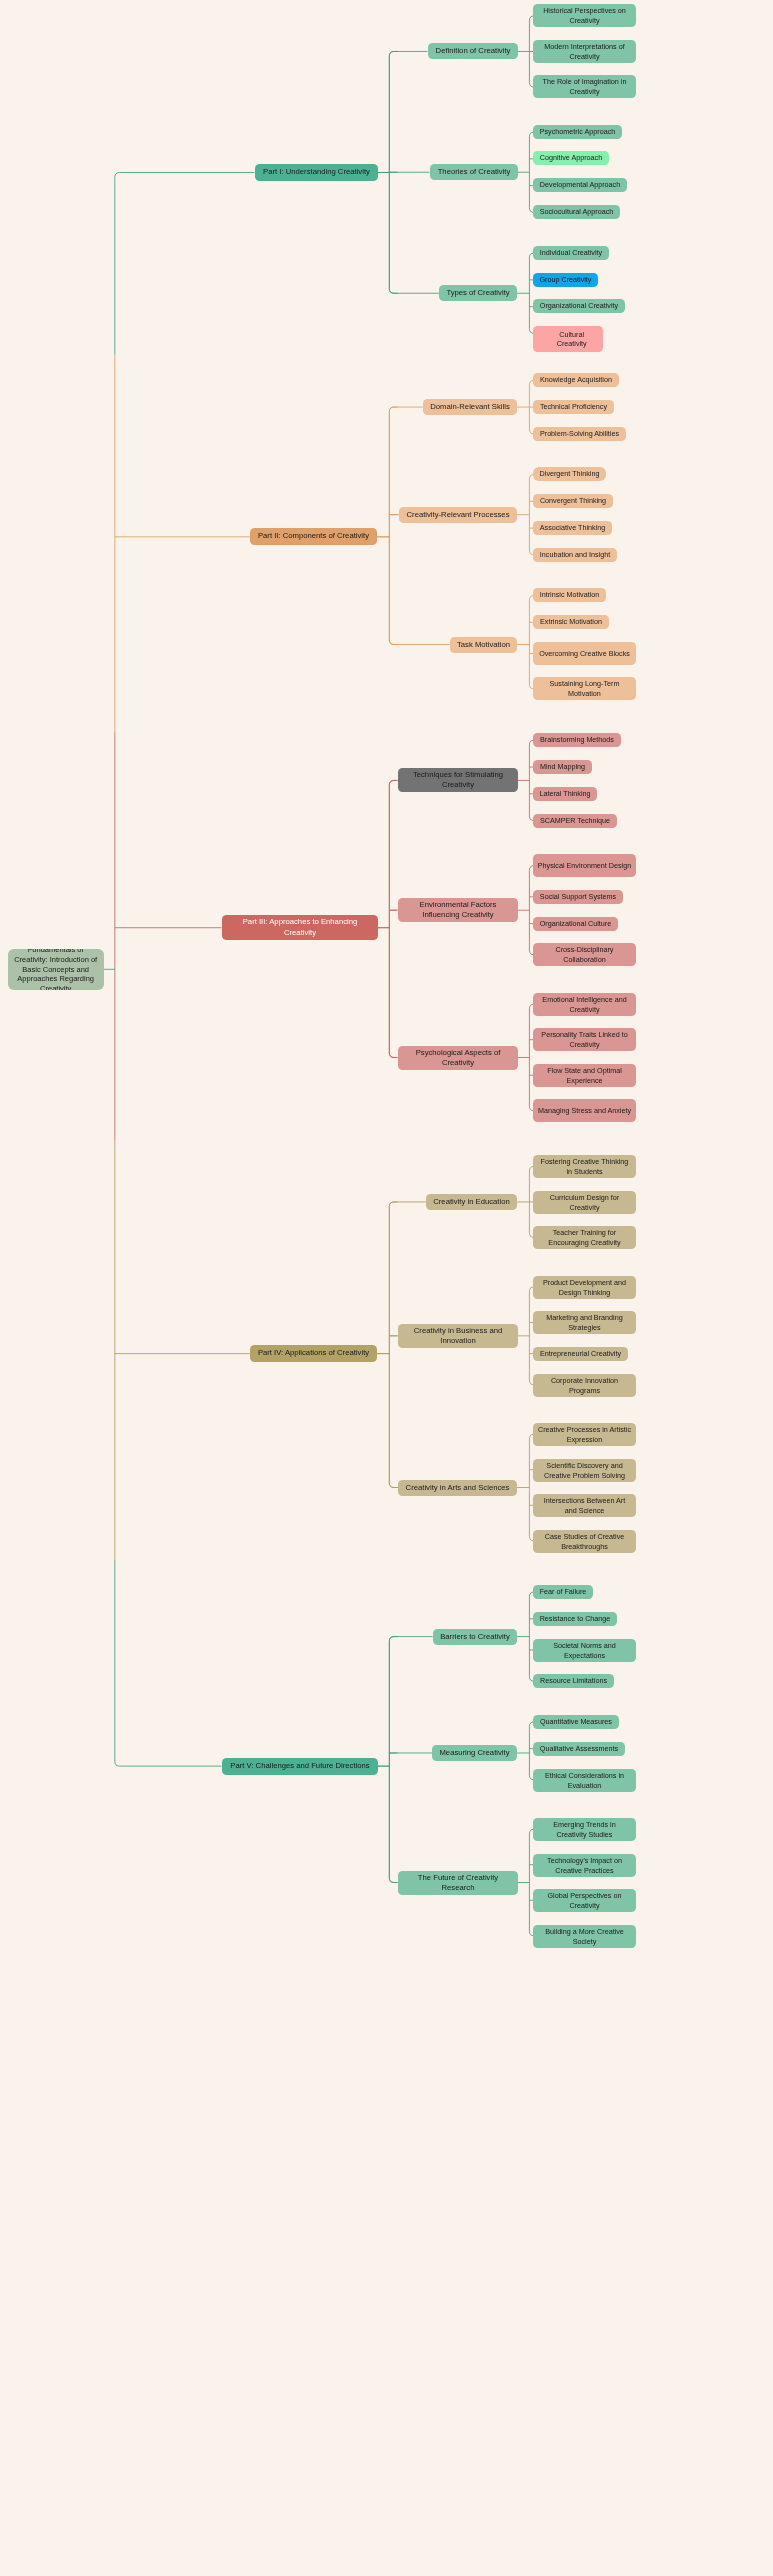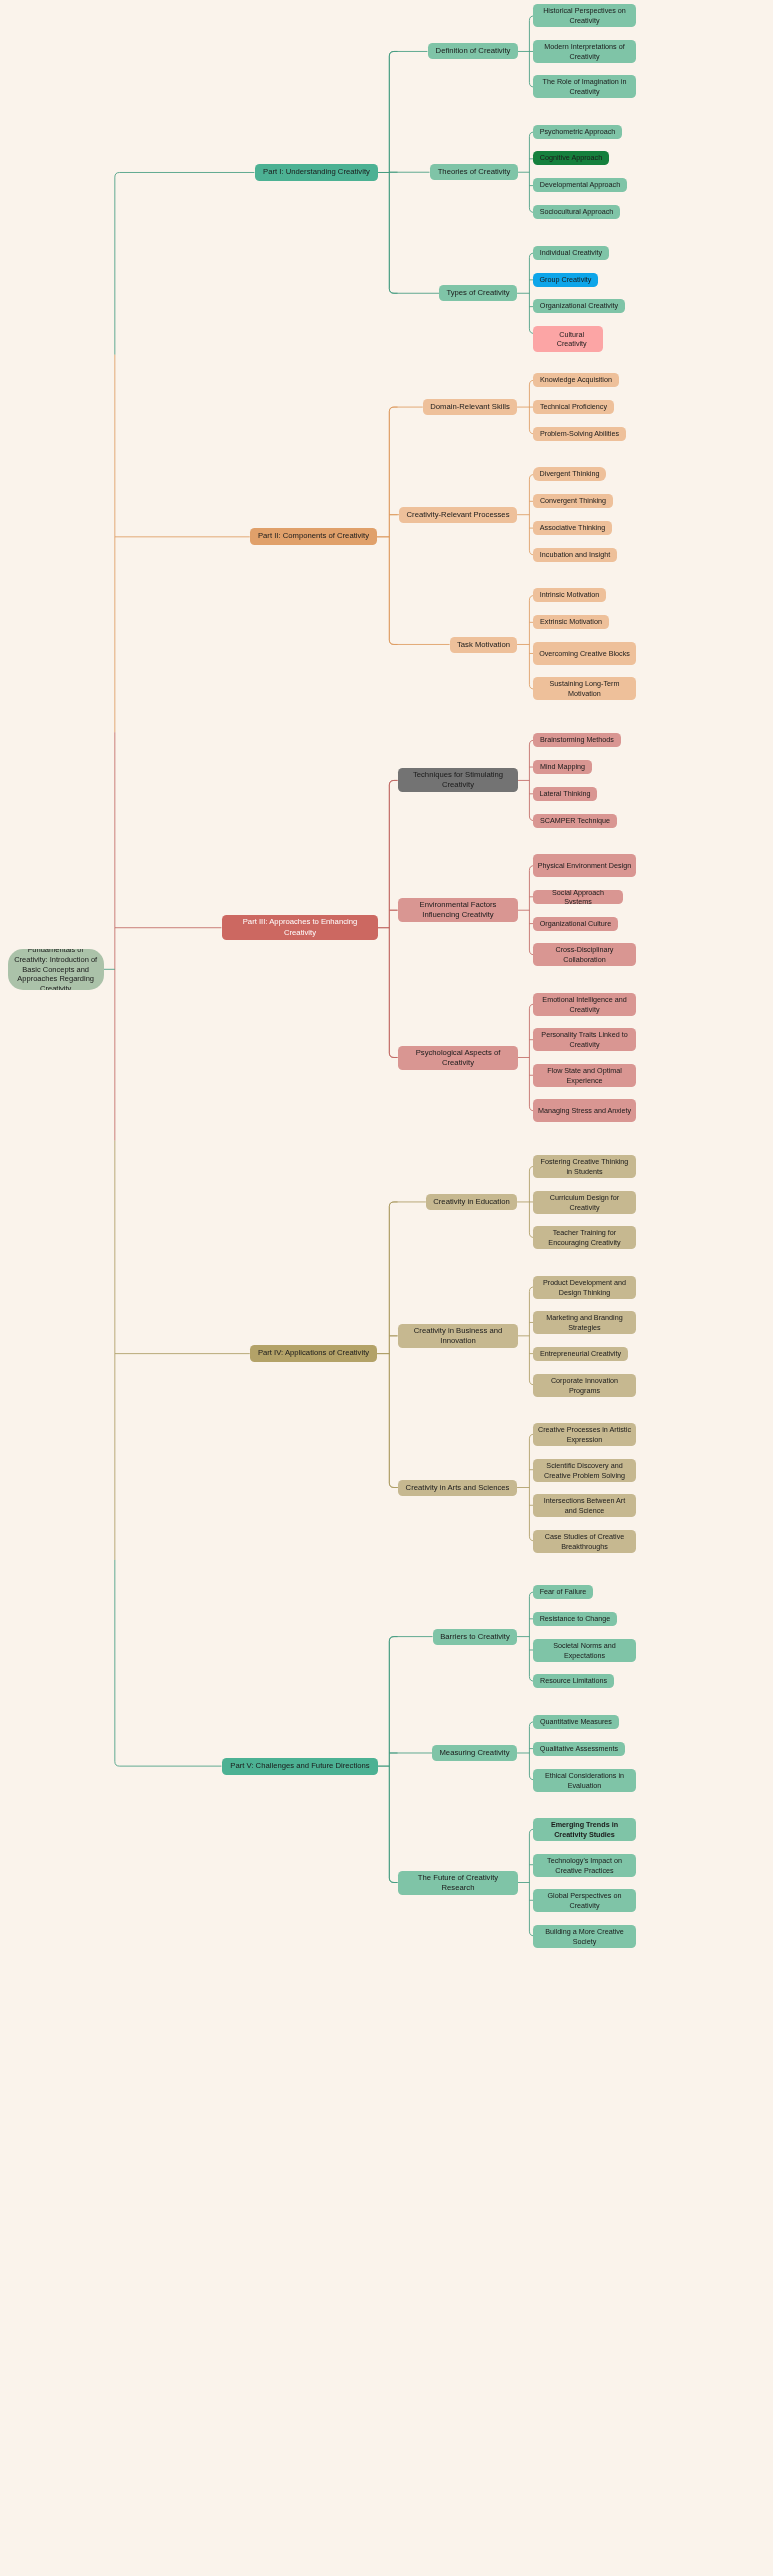--- a/index.html
+++ b/index.html
@@ -209,21 +209,21 @@
       </div>
       <div class="node lvl3" style="left: 533px; top: 75px; width: 103px; height: 23px; background: rgb(127, 196, 167);">
         <span>The Role of Imagination in Creativity</span>
       </div>
       <div class="node lvl2" style="left: 428px; top: 43px; width: 90px; height: 15.5px; background: rgb(127, 196, 167);">
         <span>Definition of Creativity</span>
       </div>
       <div class="node lvl3" style="left: 533px; top: 125px; width: 89px; height: 14px; background: rgb(127, 196, 167);">
         <span>Psychometric Approach</span>
       </div>
-      <div class="node lvl3" style="left: 533px; top: 151px; width: 76px; height: 14px; background: #15803d;">
+      <div class="node lvl3" style="left: 533px; top: 151px; width: 76px; height: 14px; background: #86efac;">
         <span>Cognitive Approach</span>
       </div>
       <div class="node lvl3" style="left: 533px; top: 178px; width: 94px; height: 14px; background: rgb(127, 196, 167);">
         <span>Developmental Approach</span>
       </div>
       <div class="node lvl3" style="left: 533px; top: 205px; width: 87px; height: 14px; background: rgb(127, 196, 167);">
         <span>Sociocultural Approach</span>
       </div>
       <div class="node lvl2" style="left: 430px; top: 164px; width: 88px; height: 15.5px; background: rgb(127, 196, 167);">
         <span>Theories of Creativity</span>
@@ -303,21 +303,21 @@
       <div class="node lvl3" style="left: 533px; top: 814px; width: 84px; height: 14px; background: rgb(217, 150, 146);">
         <span>SCAMPER Technique</span>
       </div>
       <div class="node lvl2" style="left: 398px; top: 768px; width: 120px; height: 24px; background: #737373;">
         <span>Techniques for Stimulating Creativity</span>
       </div>
       <div class="node lvl3" style="left: 533px; top: 854px; width: 103px; height: 23px; background: rgb(217, 150, 146);">
         <span>Physical Environment Design</span>
       </div>
       <div class="node lvl3" style="left: 533px; top: 890px; width: 90px; height: 14px; background: rgb(217, 150, 146);">
-        <span>Social Approach Systems</span>
+        <span>Social Support Systems</span>
       </div>
       <div class="node lvl3" style="left: 533px; top: 917px; width: 85px; height: 14px; background: rgb(217, 150, 146);">
         <span>Organizational Culture</span>
       </div>
       <div class="node lvl3" style="left: 533px; top: 943px; width: 103px; height: 23px; background: rgb(217, 150, 146);">
         <span>Cross-Disciplinary Collaboration</span>
       </div>
       <div class="node lvl2" style="left: 398px; top: 898px; width: 120px; height: 24px; background: rgb(217, 150, 146);">
         <span>Environmental Factors Influencing Creativity</span>
       </div>
@@ -404,36 +404,36 @@
       </div>
       <div class="node lvl3" style="left: 533px; top: 1742px; width: 92px; height: 14px; background: rgb(127, 196, 167);">
         <span>Qualitative Assessments</span>
       </div>
       <div class="node lvl3" style="left: 533px; top: 1769px; width: 103px; height: 23px; background: rgb(127, 196, 167);">
         <span>Ethical Considerations in Evaluation</span>
       </div>
       <div class="node lvl2" style="left: 432px; top: 1745px; width: 85px; height: 15.5px; background: rgb(127, 196, 167);">
         <span>Measuring Creativity</span>
       </div>
-      <div class="node lvl3" style="left: 533px; top: 1818px; width: 103px; height: 23px; background: rgb(127, 196, 167); font-weight: bold;">
+      <div class="node lvl3" style="left: 533px; top: 1818px; width: 103px; height: 23px; background: rgb(127, 196, 167);">
         <span>Emerging Trends in Creativity Studies</span>
       </div>
       <div class="node lvl3" style="left: 533px; top: 1854px; width: 103px; height: 23px; background: rgb(127, 196, 167);">
         <span>Technology's Impact on Creative Practices</span>
       </div>
       <div class="node lvl3" style="left: 533px; top: 1889px; width: 103px; height: 23px; background: rgb(127, 196, 167);">
         <span>Global Perspectives on Creativity</span>
       </div>
       <div class="node lvl3" style="left: 533px; top: 1925px; width: 103px; height: 23px; background: rgb(127, 196, 167);">
         <span>Building a More Creative Society</span>
       </div>
       <div class="node lvl2" style="left: 398px; top: 1871px; width: 120px; height: 24px; background: rgb(127, 196, 167);">
         <span>The Future of Creativity Research</span>
       </div>
       <div class="node lvl1" style="left: 222px; top: 1758px; width: 156px; height: 16.5px; background: rgb(76, 177, 147);">
         <span>Part V: Challenges and Future Directions</span>
       </div>
-      <div class="node root" style="left: 7.7px; top: 949px; width: 96px; height: 41px; background: rgb(171, 194, 169); border-radius: 15px;">
+      <div class="node root" style="left: 7.7px; top: 949px; width: 96px; height: 41px; background: rgb(171, 194, 169);">
         <span>Fundamentals of Creativity: Introduction of Basic Concepts and Approaches Regarding Creativity</span>
       </div>
     </div>
 </div>
 
 
 </body></html>

